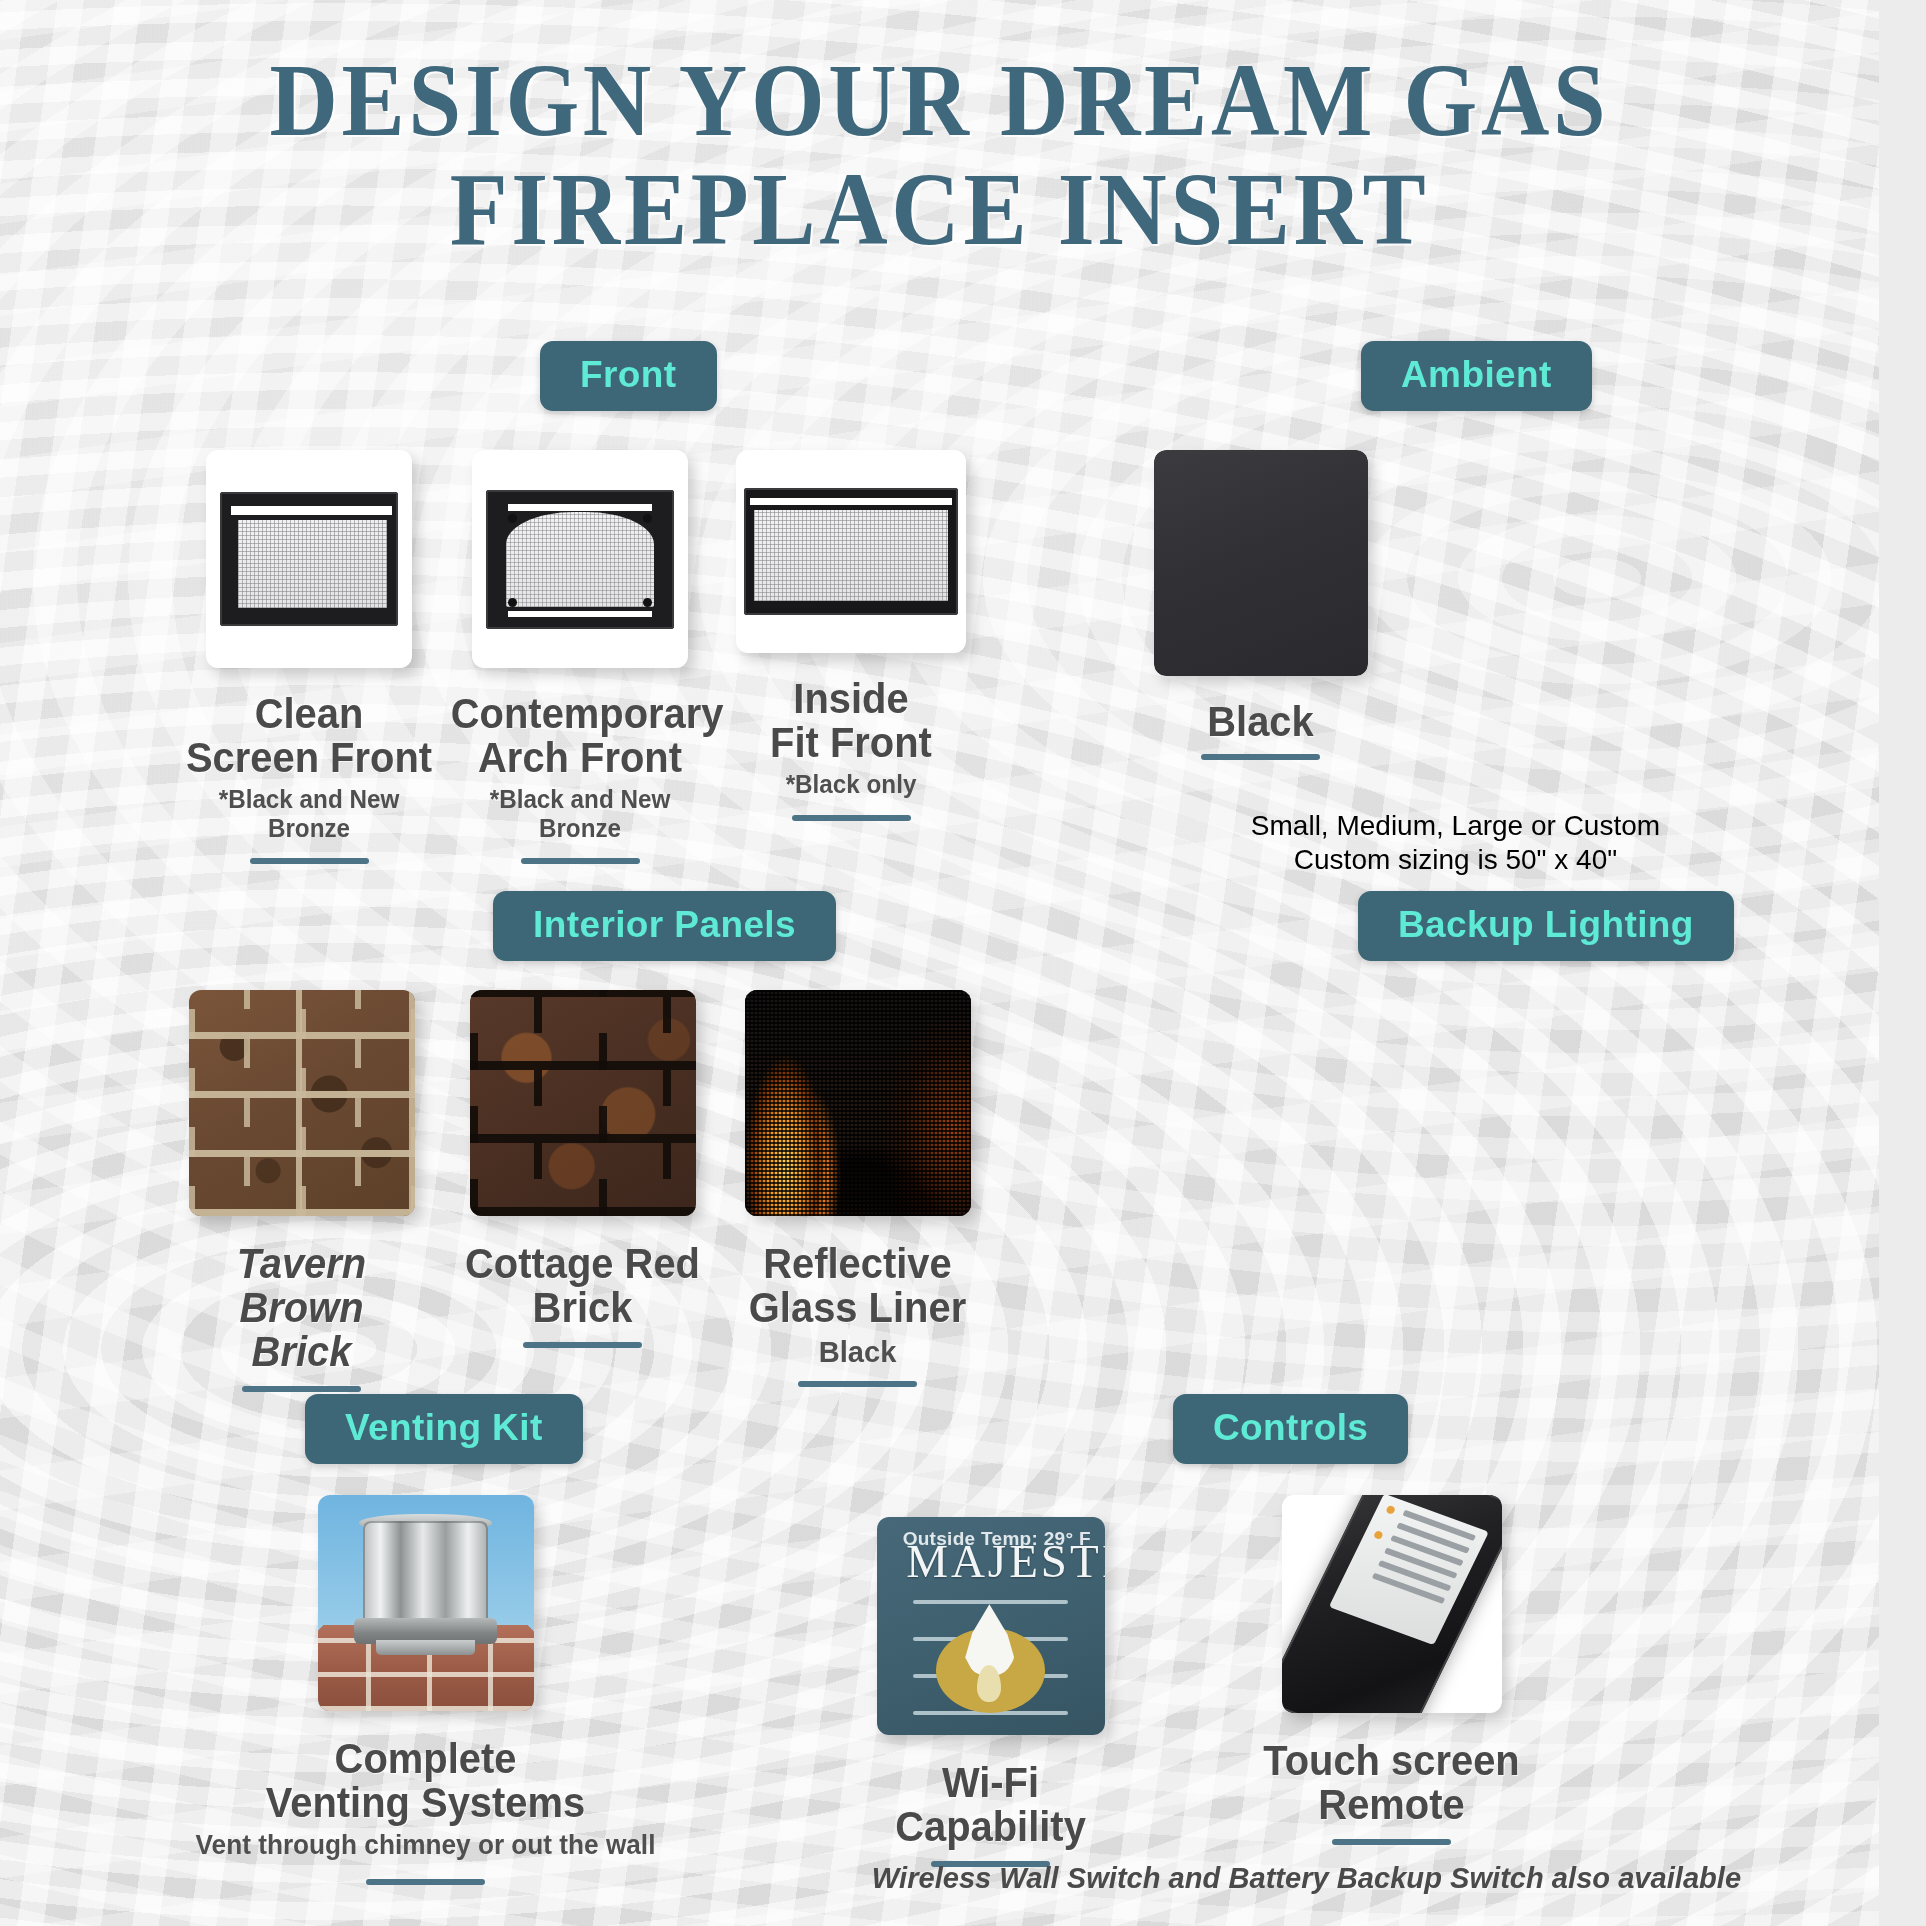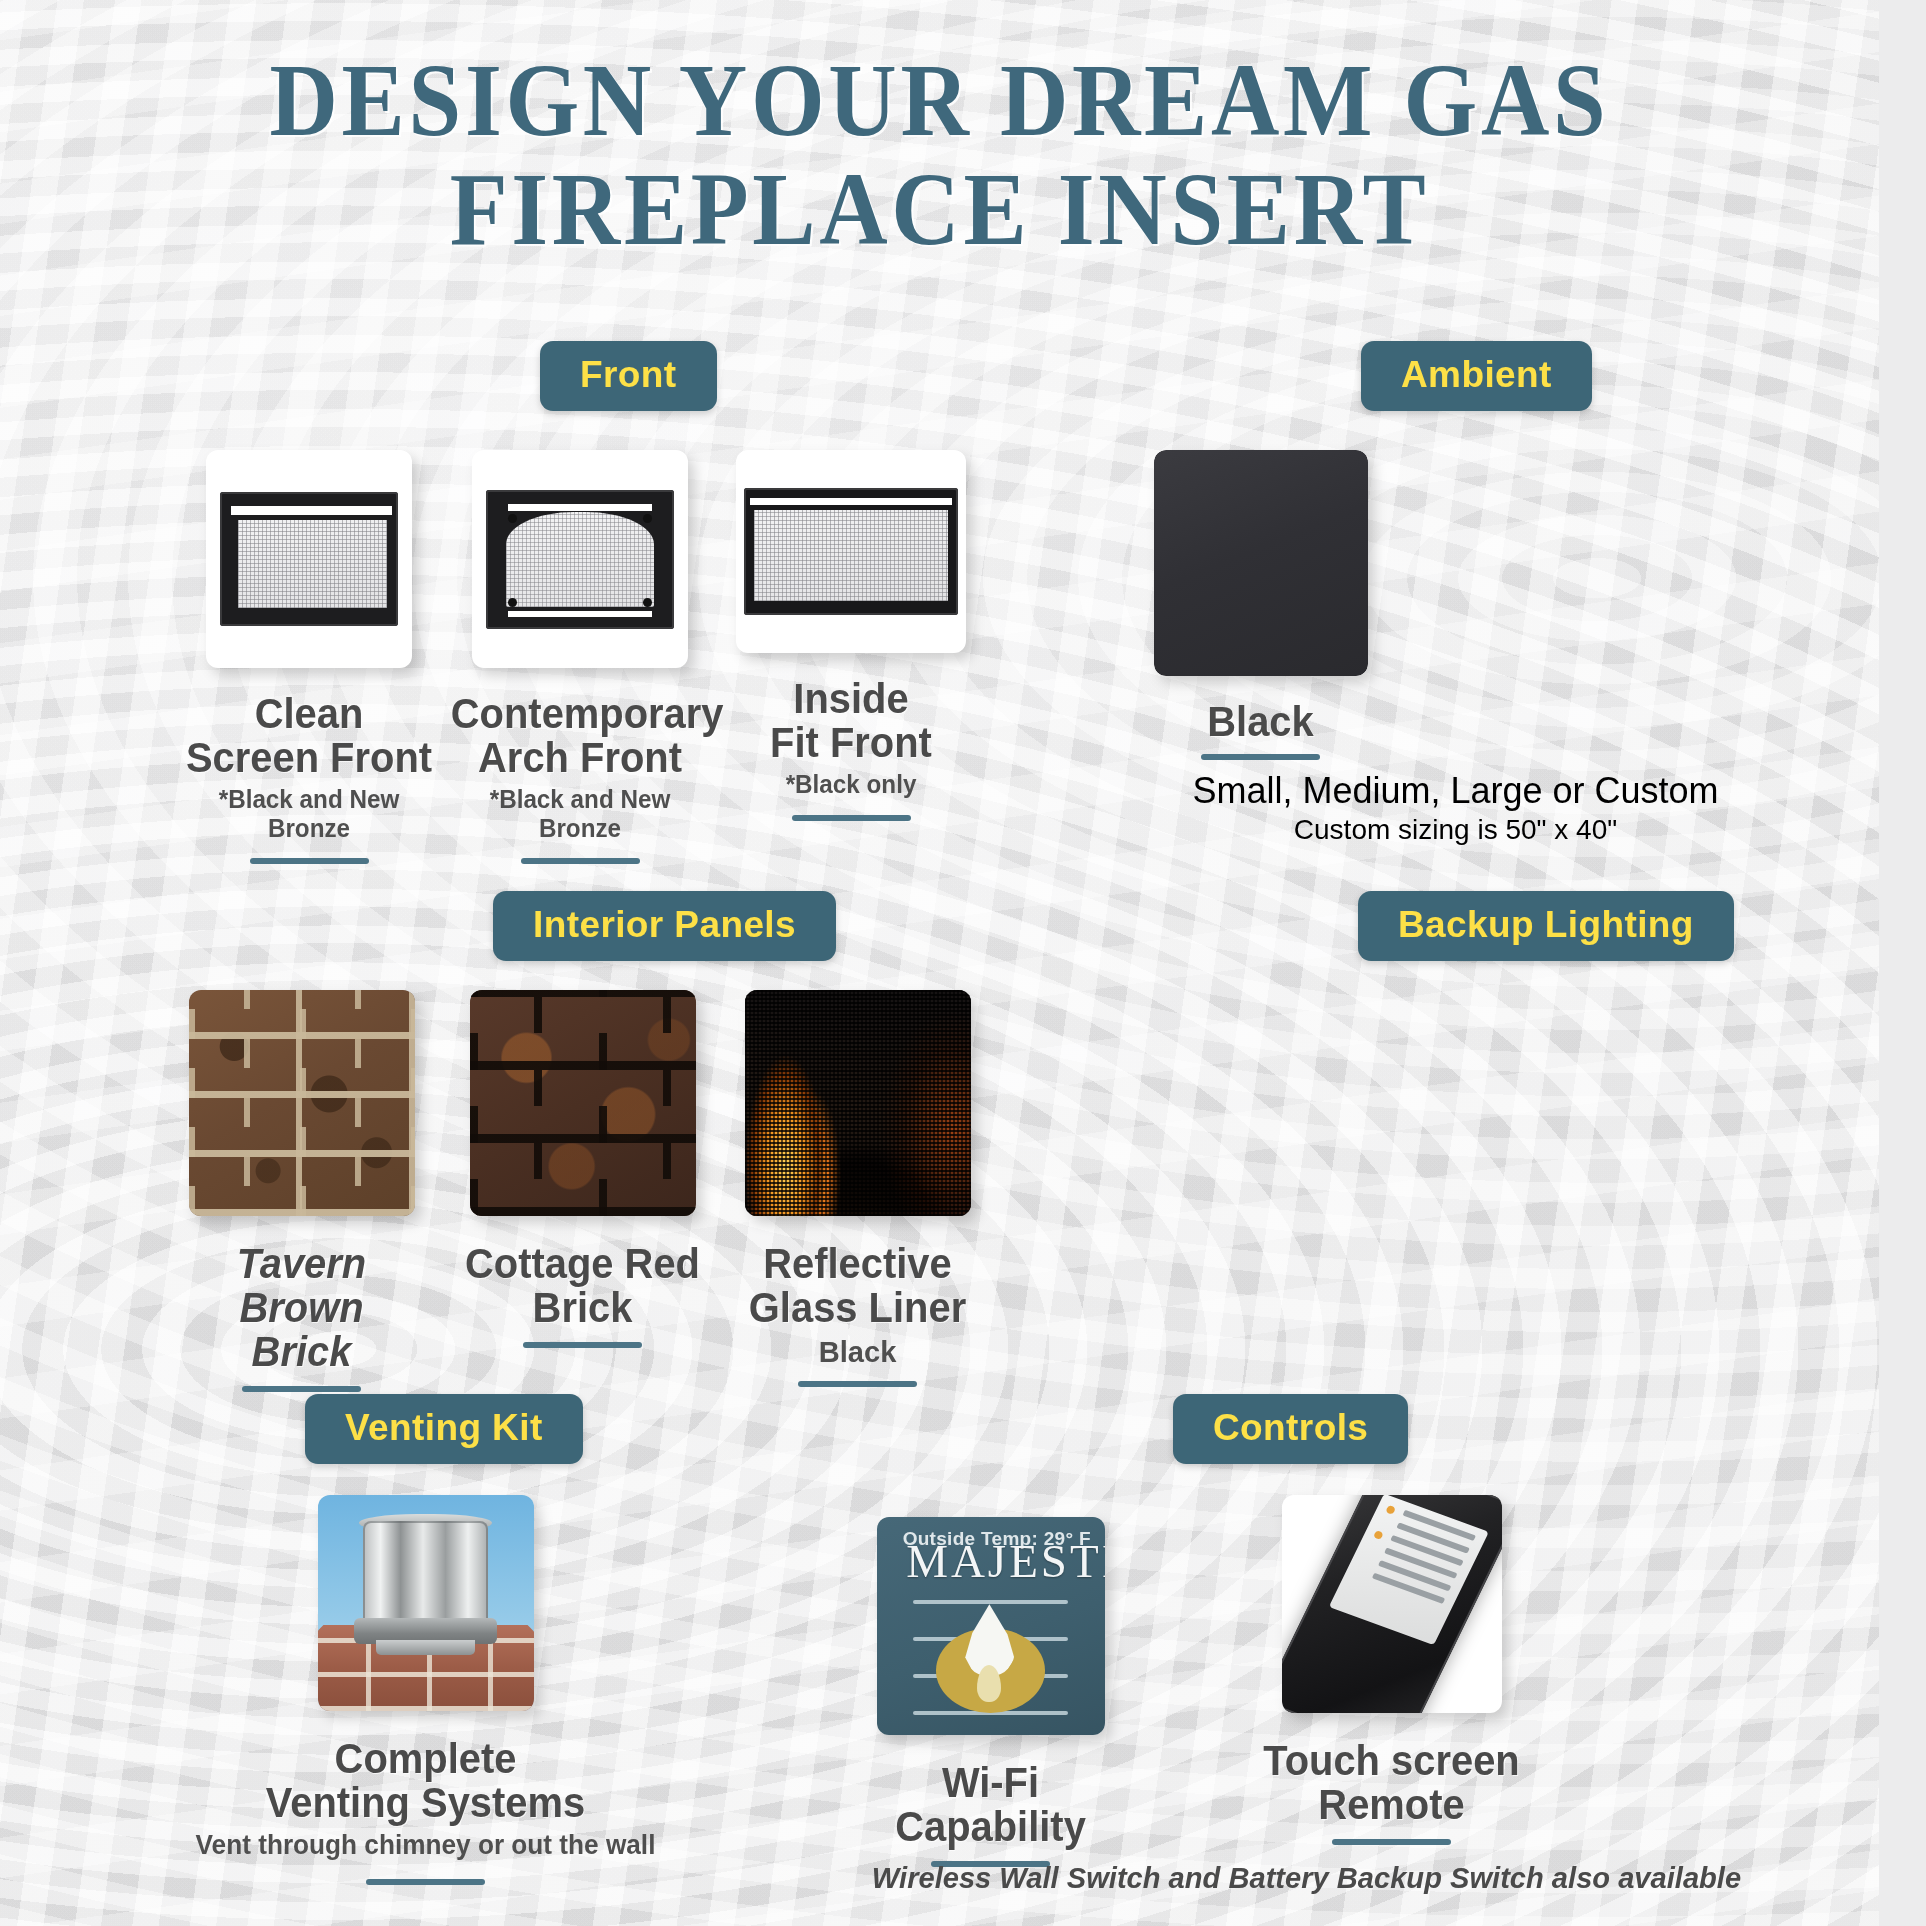--- a/index.html
+++ b/index.html
@@ -42,21 +42,21 @@
     transform: scaleX(0.92);
     text-shadow: 2px 2px 0 rgba(255,255,255,.85);
     padding-top: 46px;
   }
   .title .l2 { display:block; }
 
   
   .badge {
     display: inline-block;
     background: #3d6677;
-    color: #fde047;
+    color: #5eead4;
     font-weight: 700;
     font-size: 37px;
     letter-spacing: 0.4px;
     padding: 13px 40px 15px;
     border-radius: 13px;
     box-shadow: 0 3px 7px rgba(0,0,0,.17);
     white-space: nowrap;
   }
 
   
@@ -394,21 +394,21 @@
   <div class="item" style="left:1117px; top:450px; width:287px;">
     <div class="tile" style="width:214px;height:226px;">
       <div class="swatch sw-black"></div>
     </div>
     <div class="cap" style="margin-top:24px;">Black</div>
     <div class="rule" style="margin-top:10px;"></div>
   </div>
 
 
   <div style="position:absolute; left:1109px; top:770px; width:693px; text-align:center;">
-    <div class="sub plain" style="font-size:36px;">Small, Medium, Large or Custom</div>
+    <div class="sub plain" style="font-size:28px;margin-top:40px;">Small, Medium, Large or Custom</div>
     <div class="sub plain" style="font-size:28px; margin-top:2px;">Custom sizing is 50" x 40"</div>
   </div>
 
   <div style="position:absolute; left:493px; top:891px;">
     <div class="badge">Interior Panels</div>
   </div>
   <div style="position:absolute; left:1358px; top:891px;">
     <div class="badge">Backup Lighting</div>
   </div>
 

